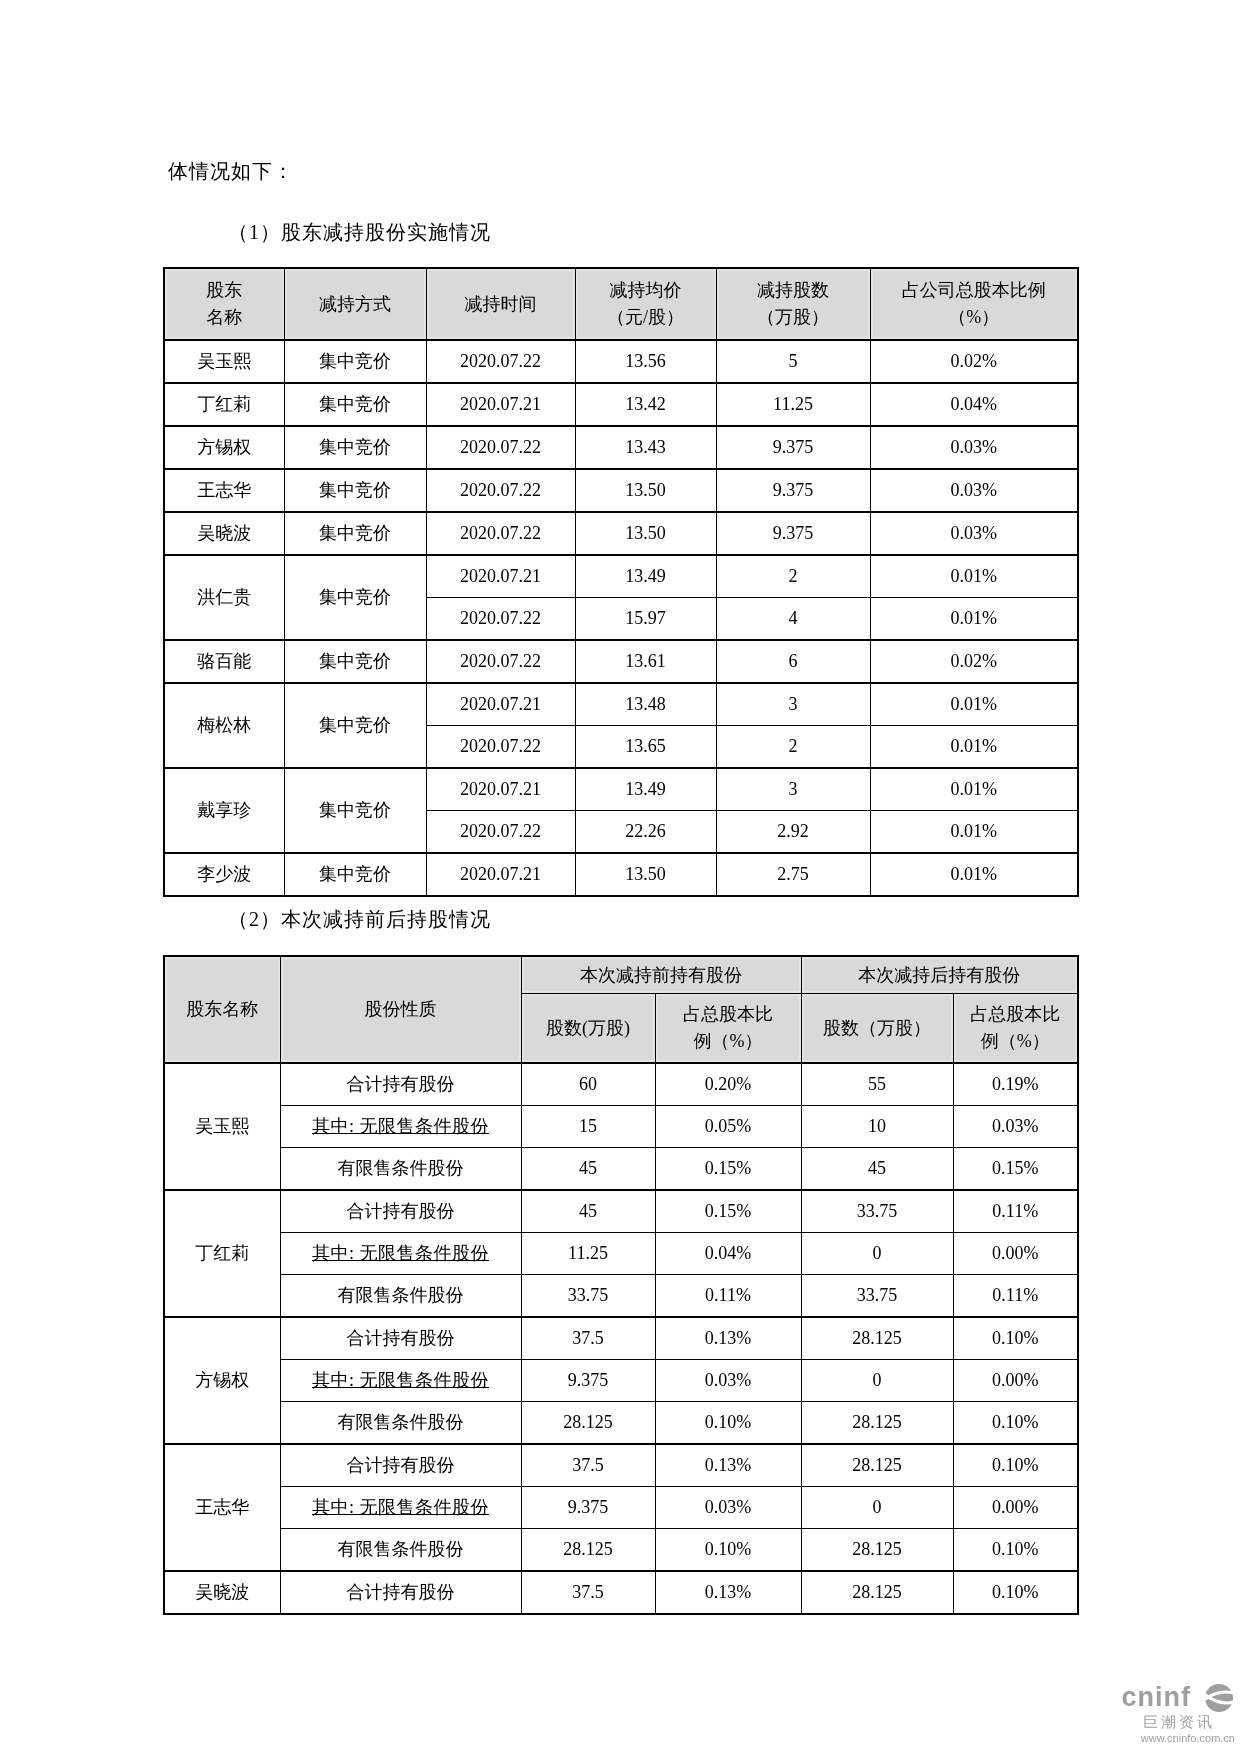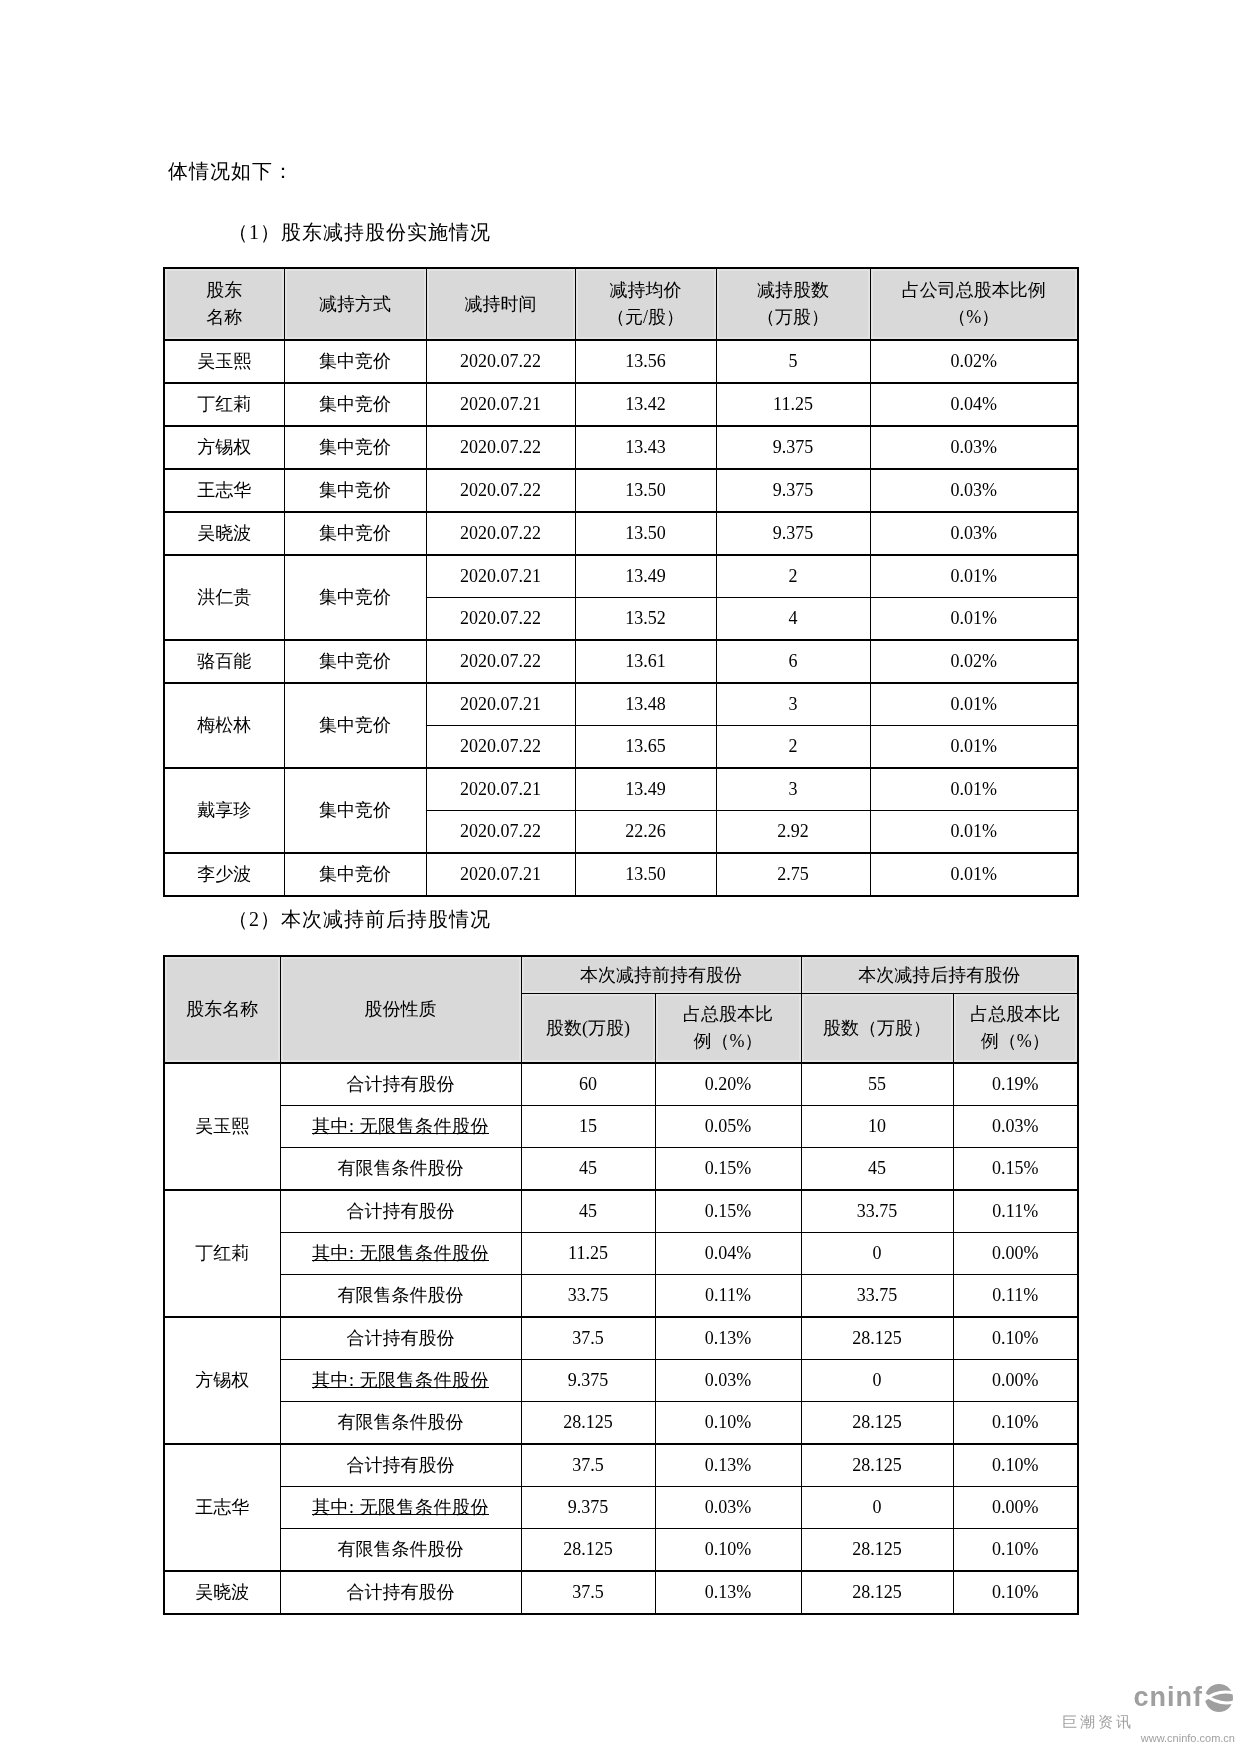--- a/index.html
+++ b/index.html
@@ -70,33 +70,32 @@
     width: 240px;
     text-align: right;
     color: #9f9f9f;
     font-family: "Liberation Sans", "DejaVu Sans", sans-serif;
     line-height: 1.1;
   }
   .brand-row {
     display: flex;
     align-items: center;
     justify-content: flex-end;
-    gap: 0;
+    gap: 12px;
   }
   .brand {
     font-weight: bold;
     font-size: 27px;
     letter-spacing: 1px;
     color: #9f9f9f;
   }
   .brand-cn {
     font-size: 15px;
     letter-spacing: 3px;
-    margin-right: 34px;
-    text-align: center;
+    margin-right: 20px;
   }
   .brand-url { font-size: 11px; margin-top: 1px; }
   .swirl { width: 32px; height: 32px; }
 </style>
 </head>
 <body>
 
 <div class="page">
 
   <div class="intro">体情况如下：</div>
@@ -178,21 +177,21 @@
         <tr class="group-start">
           <td rowspan="2">洪仁贵</td>
           <td rowspan="2">集中竞价</td>
           <td>2020.07.21</td>
           <td>13.49</td>
           <td>2</td>
           <td>0.01%</td>
         </tr>
         <tr>
           <td>2020.07.22</td>
-          <td>13.52</td>
+          <td>15.97</td>
           <td>4</td>
           <td>0.01%</td>
         </tr>
         <tr class="group-start">
           <td>骆百能</td>
           <td>集中竞价</td>
           <td>2020.07.22</td>
           <td>13.61</td>
           <td>6</td>
           <td>0.02%</td>

